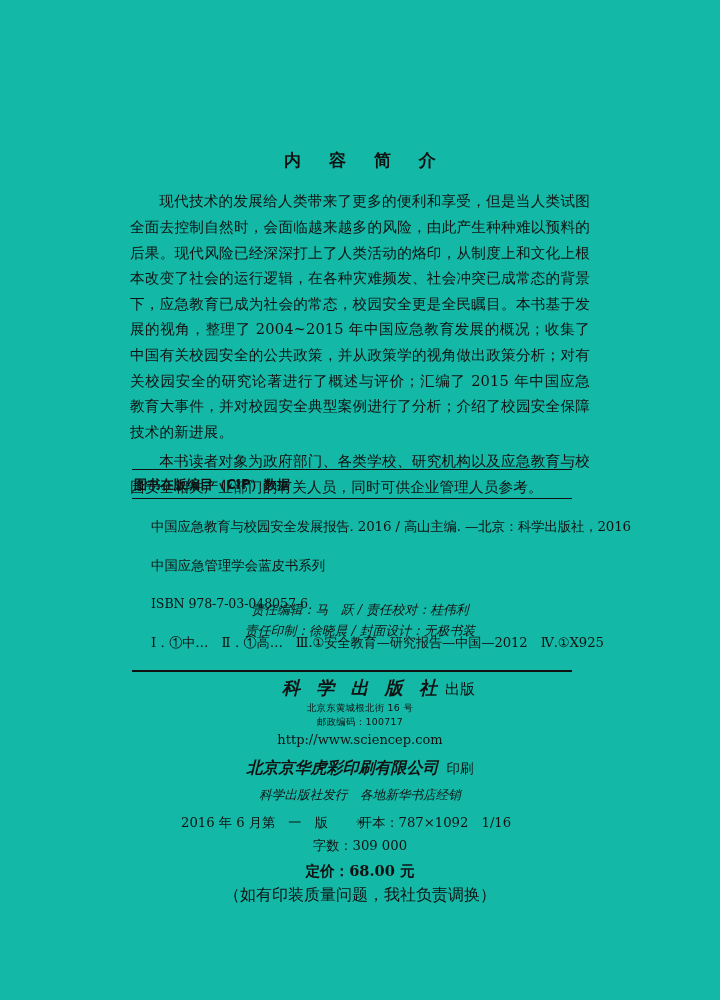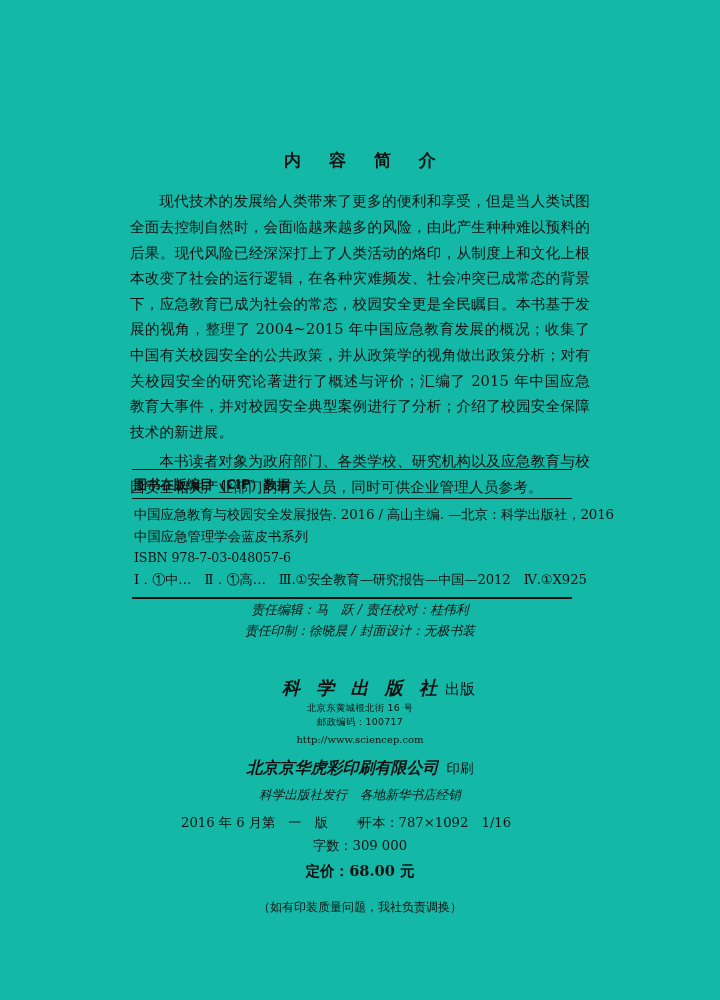--- a/index.html
+++ b/index.html
@@ -81,21 +81,21 @@
     border-top: 2.4px solid #111;
     margin: 7px 0 0 0;
   }
   .cip-lines {
     font-family: "DejaVu Serif", "Liberation Serif", serif;
     font-size: 13.4px;
     line-height: 21.5px;
     color: #111;
     padding-left: 2px;
   }
-  .cip-line { margin: 0; white-space: nowrap; }
+  .cip-line { margin: 17px; white-space: nowrap; }
   .cip-line.isbn { font-size: 12.6px; letter-spacing: -0.1px; }
   .cip-line.cls  { font-size: 13.2px; letter-spacing: -0.1px; }
   .cip-line.core { margin-top: 2px; }
   .cip-line.first { letter-spacing: -0.15px; }
 
   
   .credits {
     position: absolute;
     left: 140px;
     top: 599px;
@@ -139,21 +139,21 @@
     margin-left: 3px;
   }
   .addr-line {
     font-family: "DejaVu Sans", "Liberation Sans", sans-serif;
     font-size: 9.4px;
     line-height: 14px;
     letter-spacing: 0.3px;
   }
   .url-line {
     font-family: "DejaVu Serif", "Liberation Serif", serif;
-    font-size: 10px;
+    font-size: 13px;
     line-height: 19px;
     margin-top: 1px;
   }
   .printer-line {
     font-family: "DejaVu Serif", "Liberation Serif", serif;
     font-style: italic;
     font-weight: bold;
     font-size: 16px;
     line-height: 27px;
     margin-top: 5px;
@@ -200,23 +200,22 @@
   .spec-left  { width: 178px; text-align: left; }
   .spec-right { width: 180px; text-align: left; }
   .spec-center { text-align: center; }
   .price-line {
     font-weight: bold;
     font-size: 14.6px;
     line-height: 25px;
     margin-top: 1px;
   }
   .note-line {
-    font-size: 12px;
+    font-size: 16px;
     line-height: 24px;
-    margin-top: 12px;
   }
 </style>
 </head>
 <body>
 
 <div class="page">
 
   <section class="summary-block">
     <h1 class="summary-title">内 容 简 介</h1>
     <p class="summary-para">现代技术的发展给人类带来了更多的便利和享受，但是当人类试图全面去控制自然时，会面临越来越多的风险，由此产生种种难以预料的后果。现代风险已经深深打上了人类活动的烙印，从制度上和文化上根本改变了社会的运行逻辑，在各种灾难频发、社会冲突已成常态的背景下，应急教育已成为社会的常态，校园安全更是全民瞩目。本书基于发展的视角，整理了 2004~2015 年中国应急教育发展的概况；收集了中国有关校园安全的公共政策，并从政策学的视角做出政策分析；对有关校园安全的研究论著进行了概述与评价；汇编了 2015 年中国应急教育大事件，并对校园安全典型案例进行了分析；介绍了校园安全保障技术的新进展。</p>

